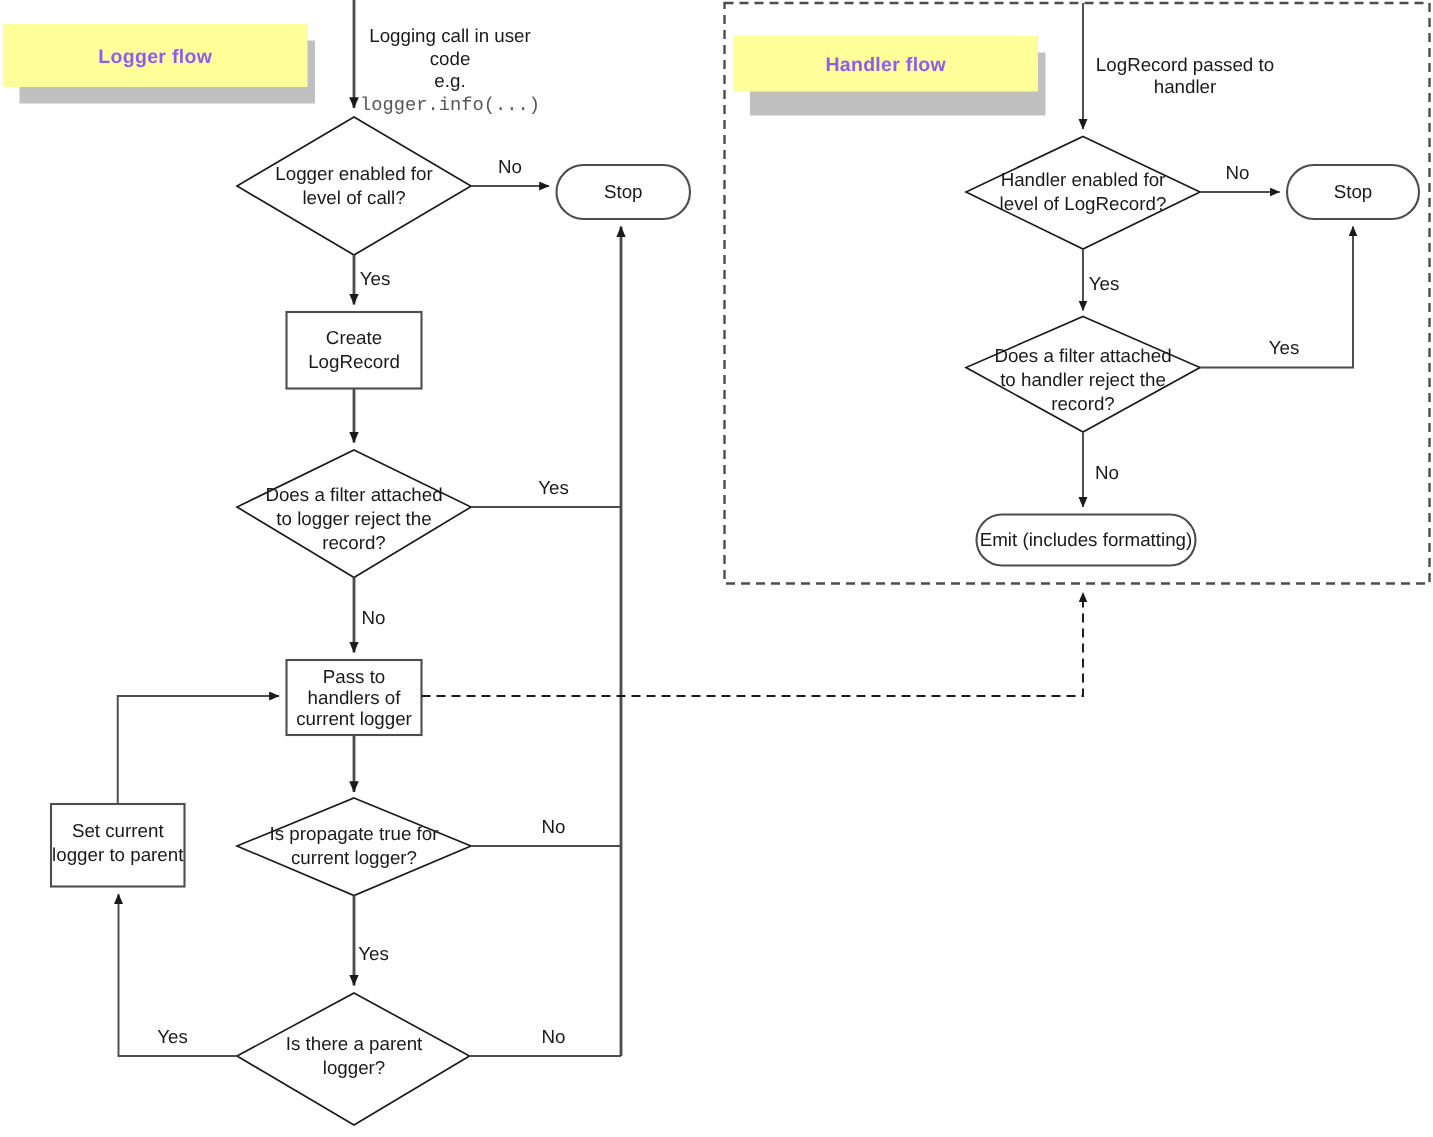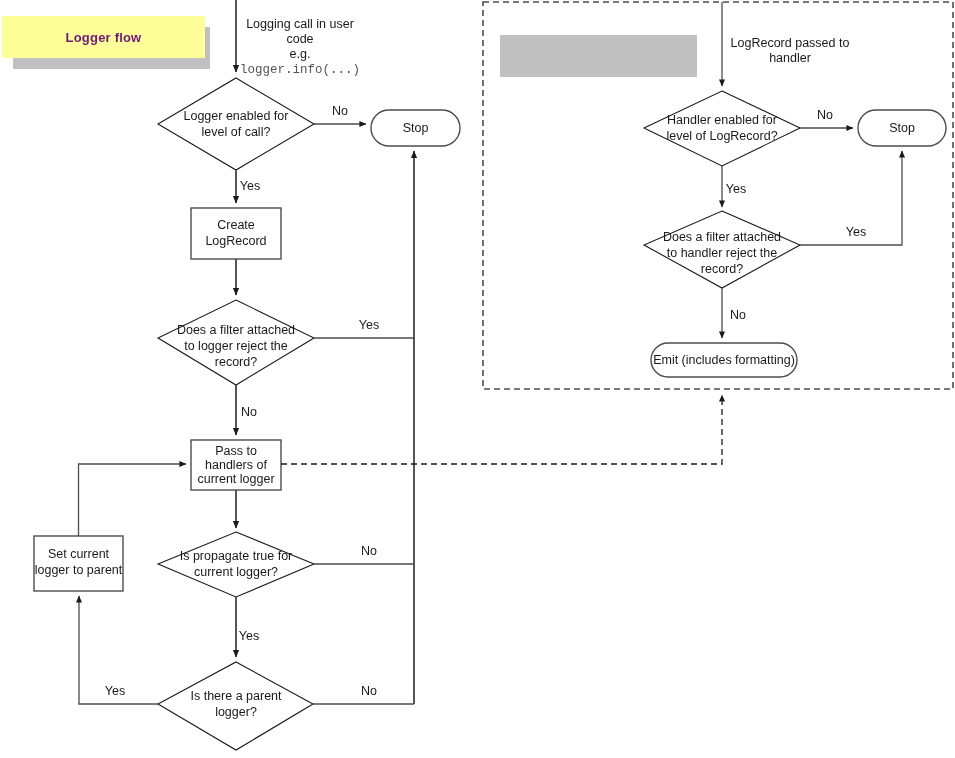--- a/index.html
+++ b/index.html
@@ -96,21 +96,21 @@
     position: absolute;
     background: #ffff99;
     display: flex;
     align-items: center;
     justify-content: center;
   }
   .banner-label {
     font-family: "Liberation Sans", sans-serif;
     font-size: 13px;
     font-weight: bold;
-    color: #701a75;
+    color: #8b5cf6;
     letter-spacing: .2px;
   }
 </style>
 </head>
 <body>
 
 <div id="diagram-root">
 
   <svg class="flow-canvas" viewBox="0 0 955 758" xmlns="http://www.w3.org/2000/svg">
     <defs>
@@ -233,15 +233,18 @@
 
   <div class="banner" style="left:0; top:0; width:230px; height:90px;">
     <div class="banner-shadow" style="left:13px; top:27px; width:197px; height:42px;"></div>
     <div class="banner-face" style="left:2px; top:16px; width:203px; height:42px;">
       <span class="banner-label">Logger flow</span>
     </div>
   </div>
 
   <div class="banner" style="left:485px; top:0; width:230px; height:95px;">
     <div class="banner-shadow" style="left:15px; top:35px; width:197px; height:42px;"></div>
+    <div class="banner-face" style="left:4px; top:24px; width:203px; height:37px;">
+      <span class="banner-label">Handler flow</span>
+    </div>
   </div>
 
 </div>
 
 </body></html>

